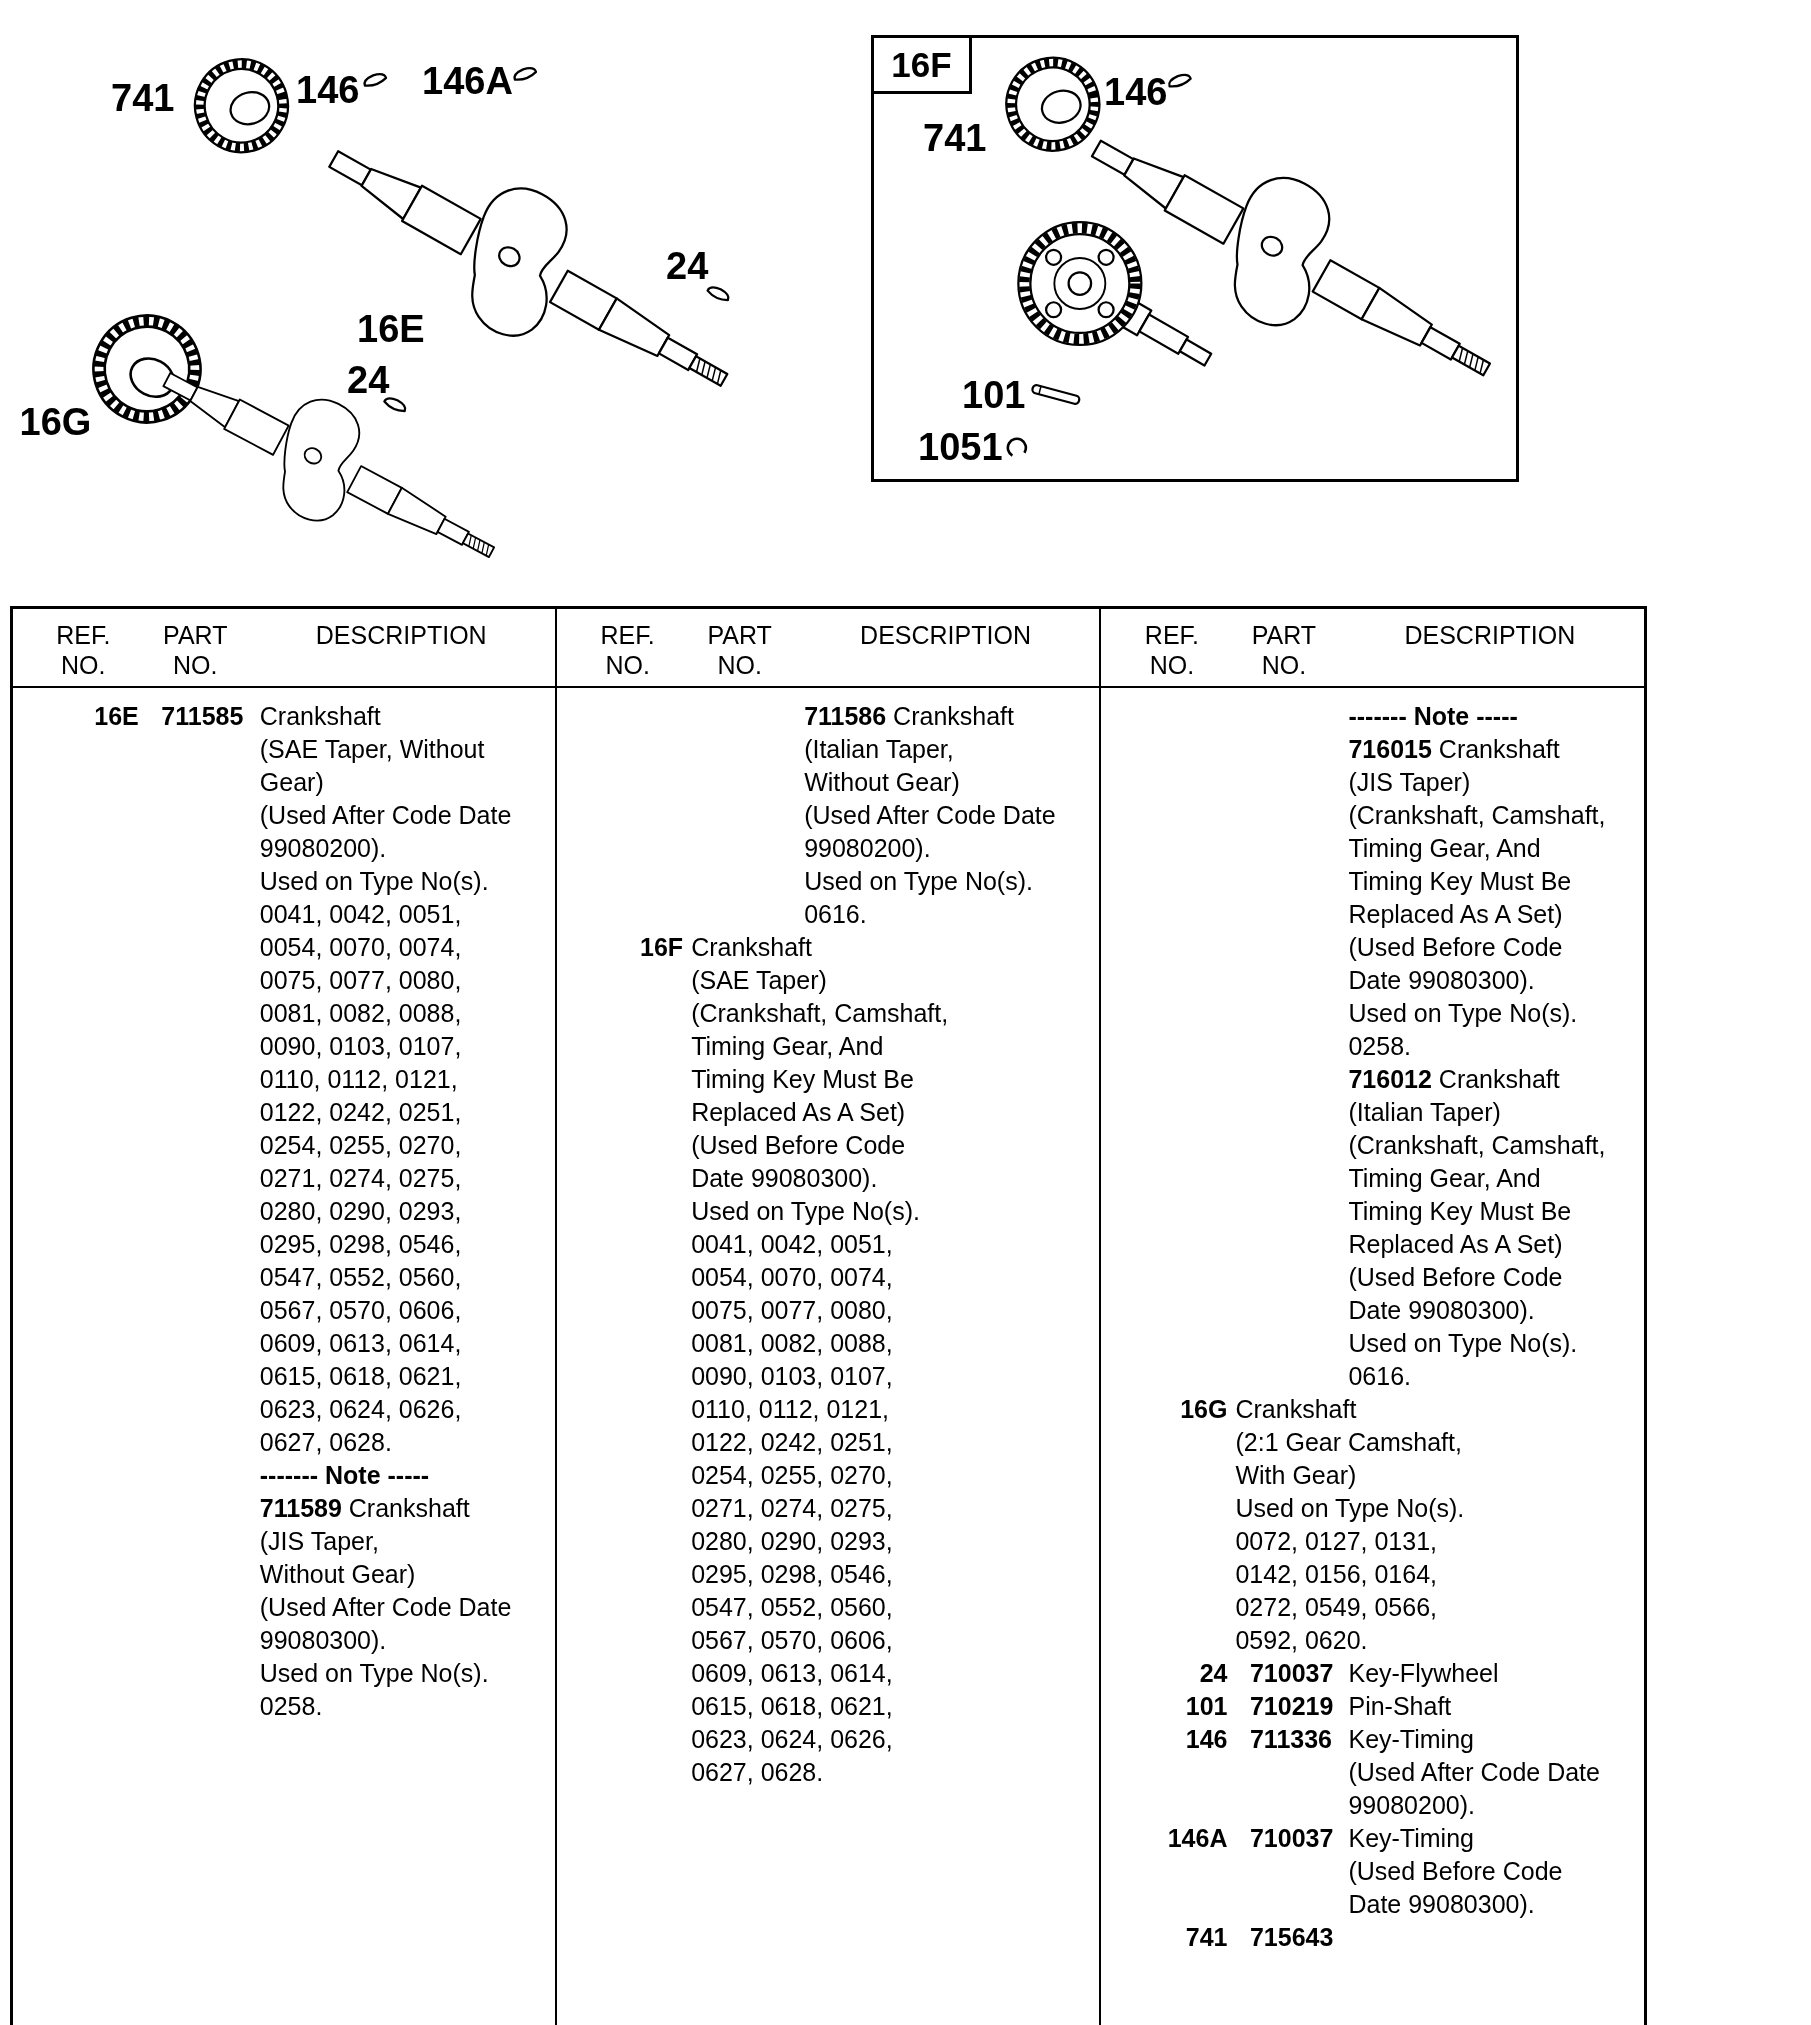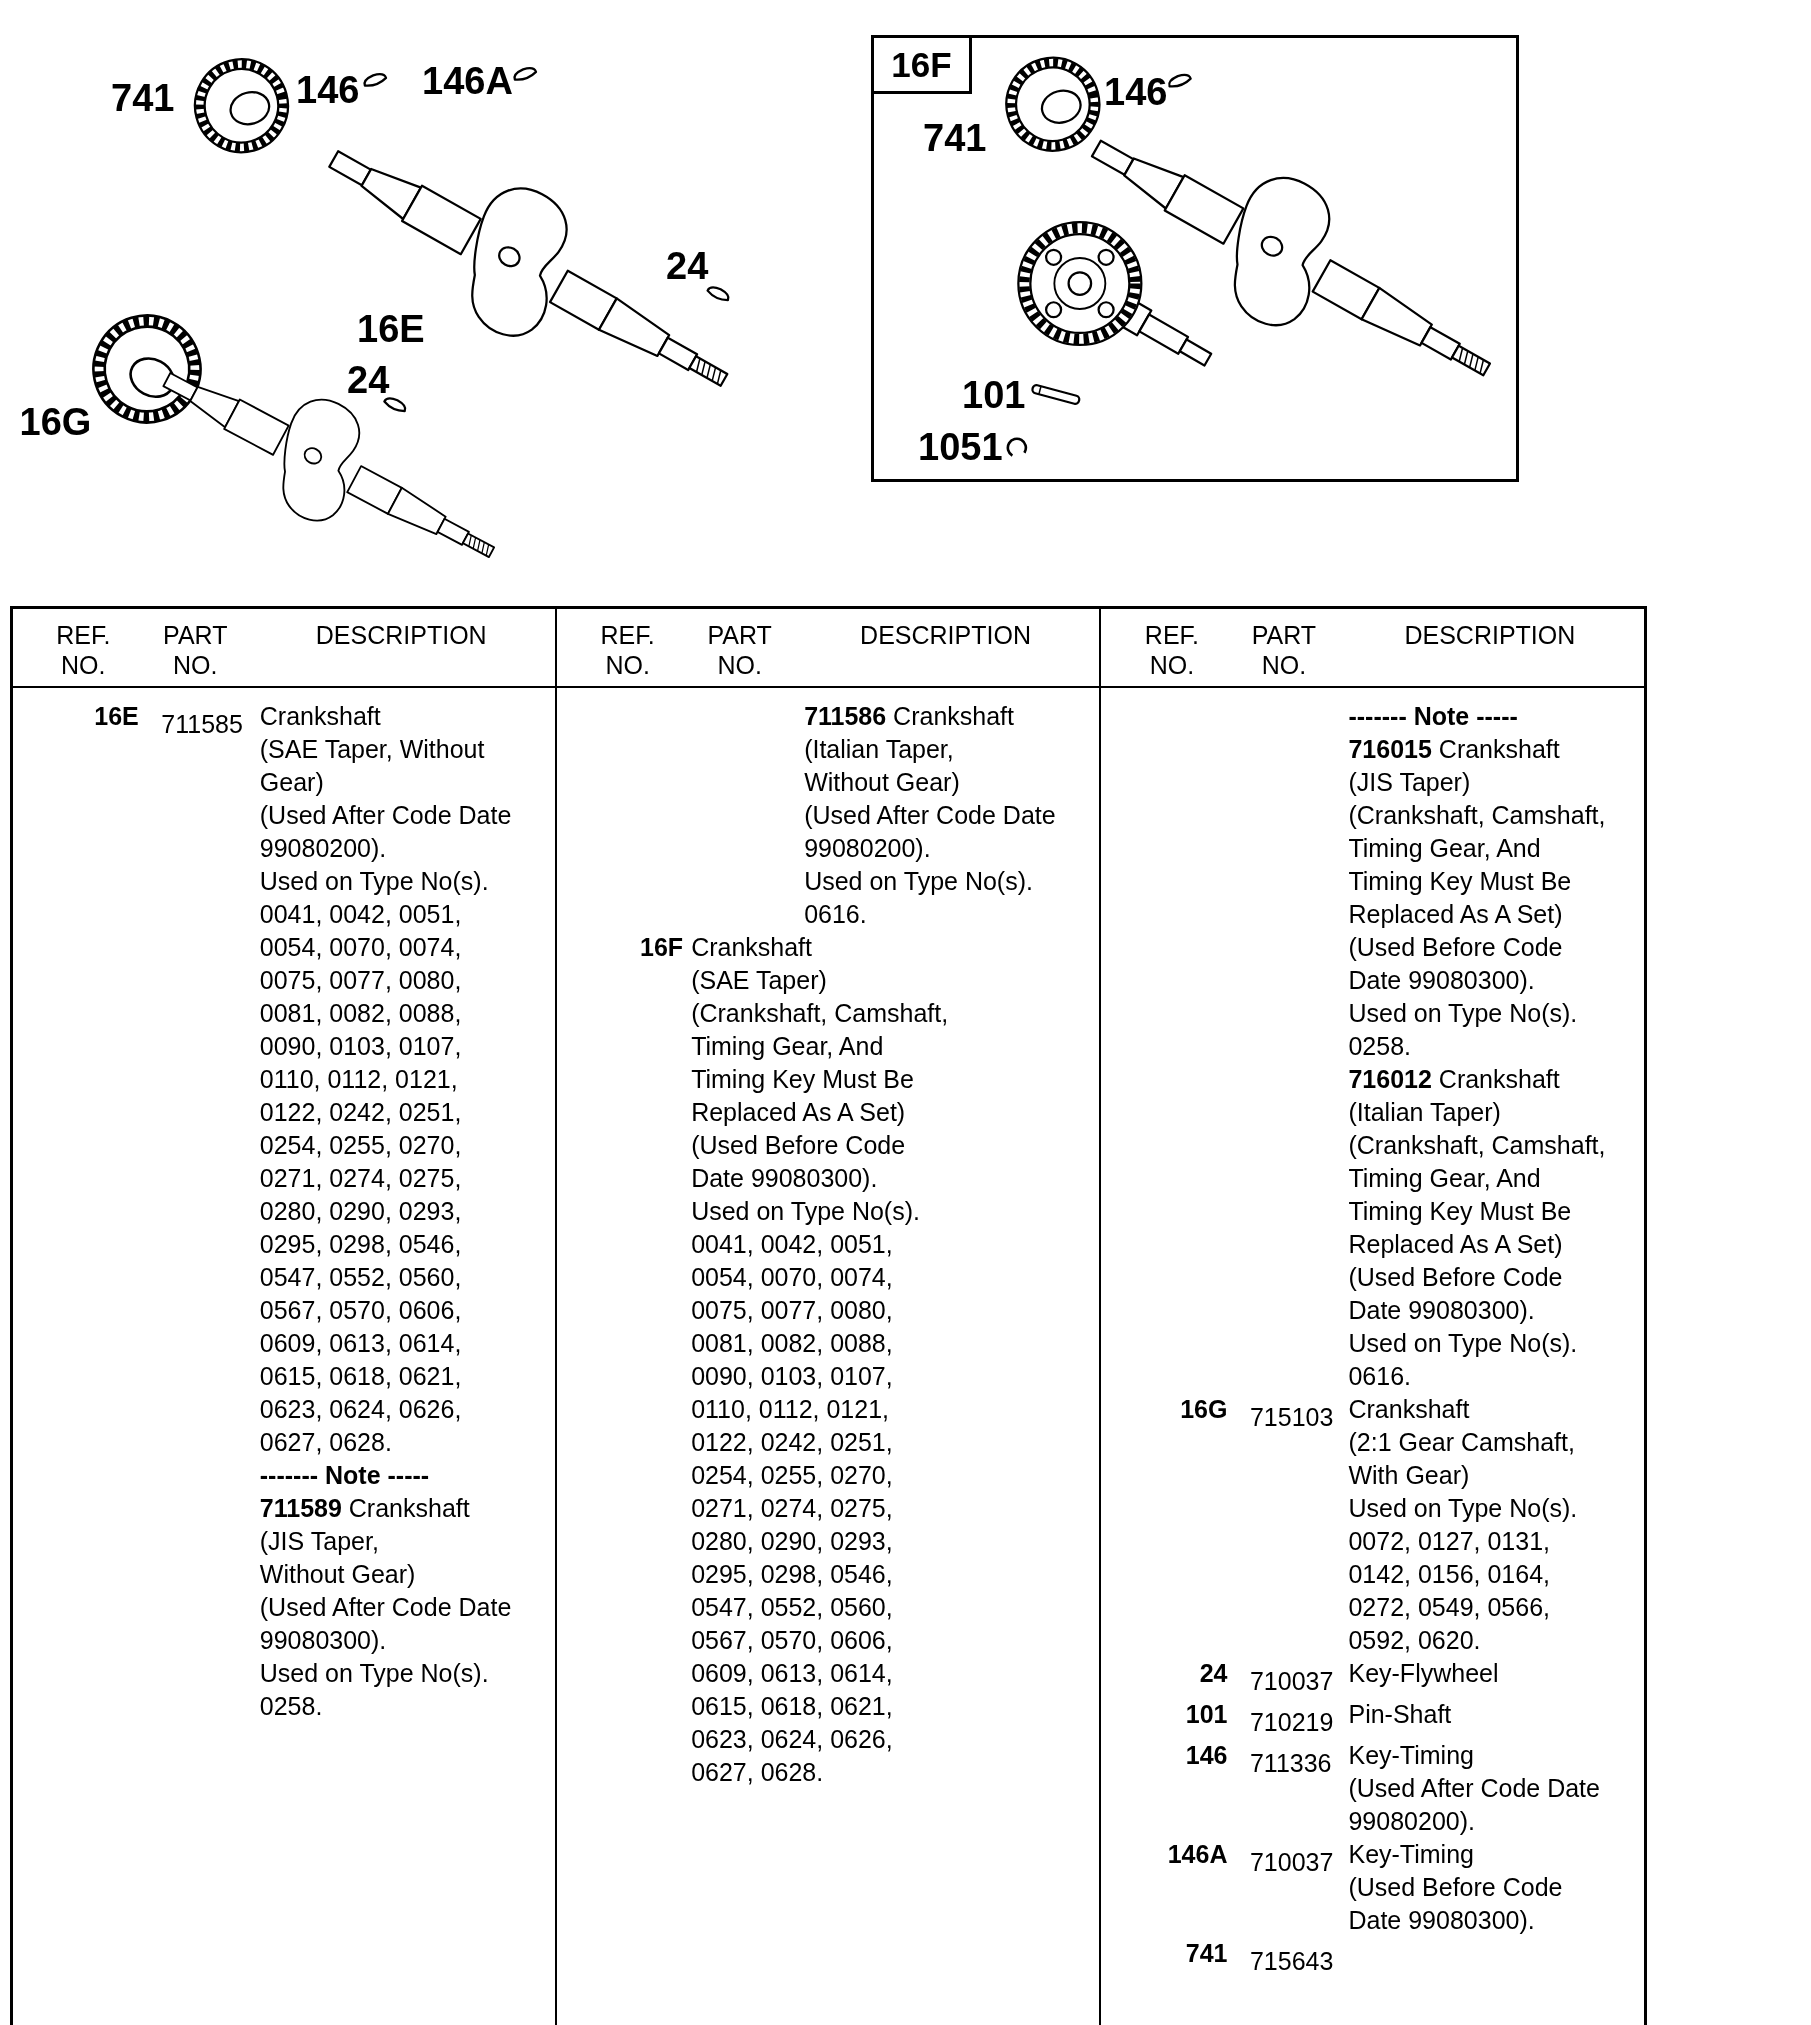--- a/index.html
+++ b/index.html
@@ -23,21 +23,21 @@
   .tcol{flex:1 1 0;border-right:2.3px solid #000;display:flex;flex-direction:column;min-width:0;}
   .tcol:last-child{border-right:none;}
   .thead{display:grid;grid-template-columns:111px 113px 1fr;padding:10.5px 4.5px 6px 15px;
          border-bottom:2.3px solid #000;}
   .hcell{display:flex;flex-direction:column;align-items:center;justify-content:flex-start;
          font-size:25px;line-height:30px;}
   .tbody{padding:12px 4.5px 0 15px;}
   .entry{display:grid;grid-template-columns:111px 113px 1fr;}
   .cell{font-size:25px;line-height:33px;}
   .cell.ref{font-weight:bold;text-align:right;}
-  .cell.part{font-weight:normal;padding-left:22.5px;margin-top:8px;}
+  .cell.part{font-weight:bold;padding-left:22.5px;}
   .cell.desc{min-width:0;margin-left:8px;}
   .cell.desc .line{white-space:nowrap;}
 </style>
 </head>
 <body>
 
 <div class="page">
 
   <div class="diagram-area">
 
@@ -313,21 +313,20 @@
               <div class="line">Timing Key Must Be</div>
               <div class="line">Replaced As A Set)</div>
               <div class="line">(Used Before Code</div>
               <div class="line">Date 99080300).</div>
               <div class="line">Used on Type No(s).</div>
               <div class="line">0616.</div>
             </div>
           </div>
           <div class="entry">
             <div class="cell ref">16G</div>
-            <div class="cell part">715103</div>
             <div class="cell desc">
               <div class="line">Crankshaft</div>
               <div class="line">(2:1 Gear Camshaft,</div>
               <div class="line">With Gear)</div>
               <div class="line">Used on Type No(s).</div>
               <div class="line">0072, 0127, 0131,</div>
               <div class="line">0142, 0156, 0164,</div>
               <div class="line">0272, 0549, 0566,</div>
               <div class="line">0592, 0620.</div>
             </div>

